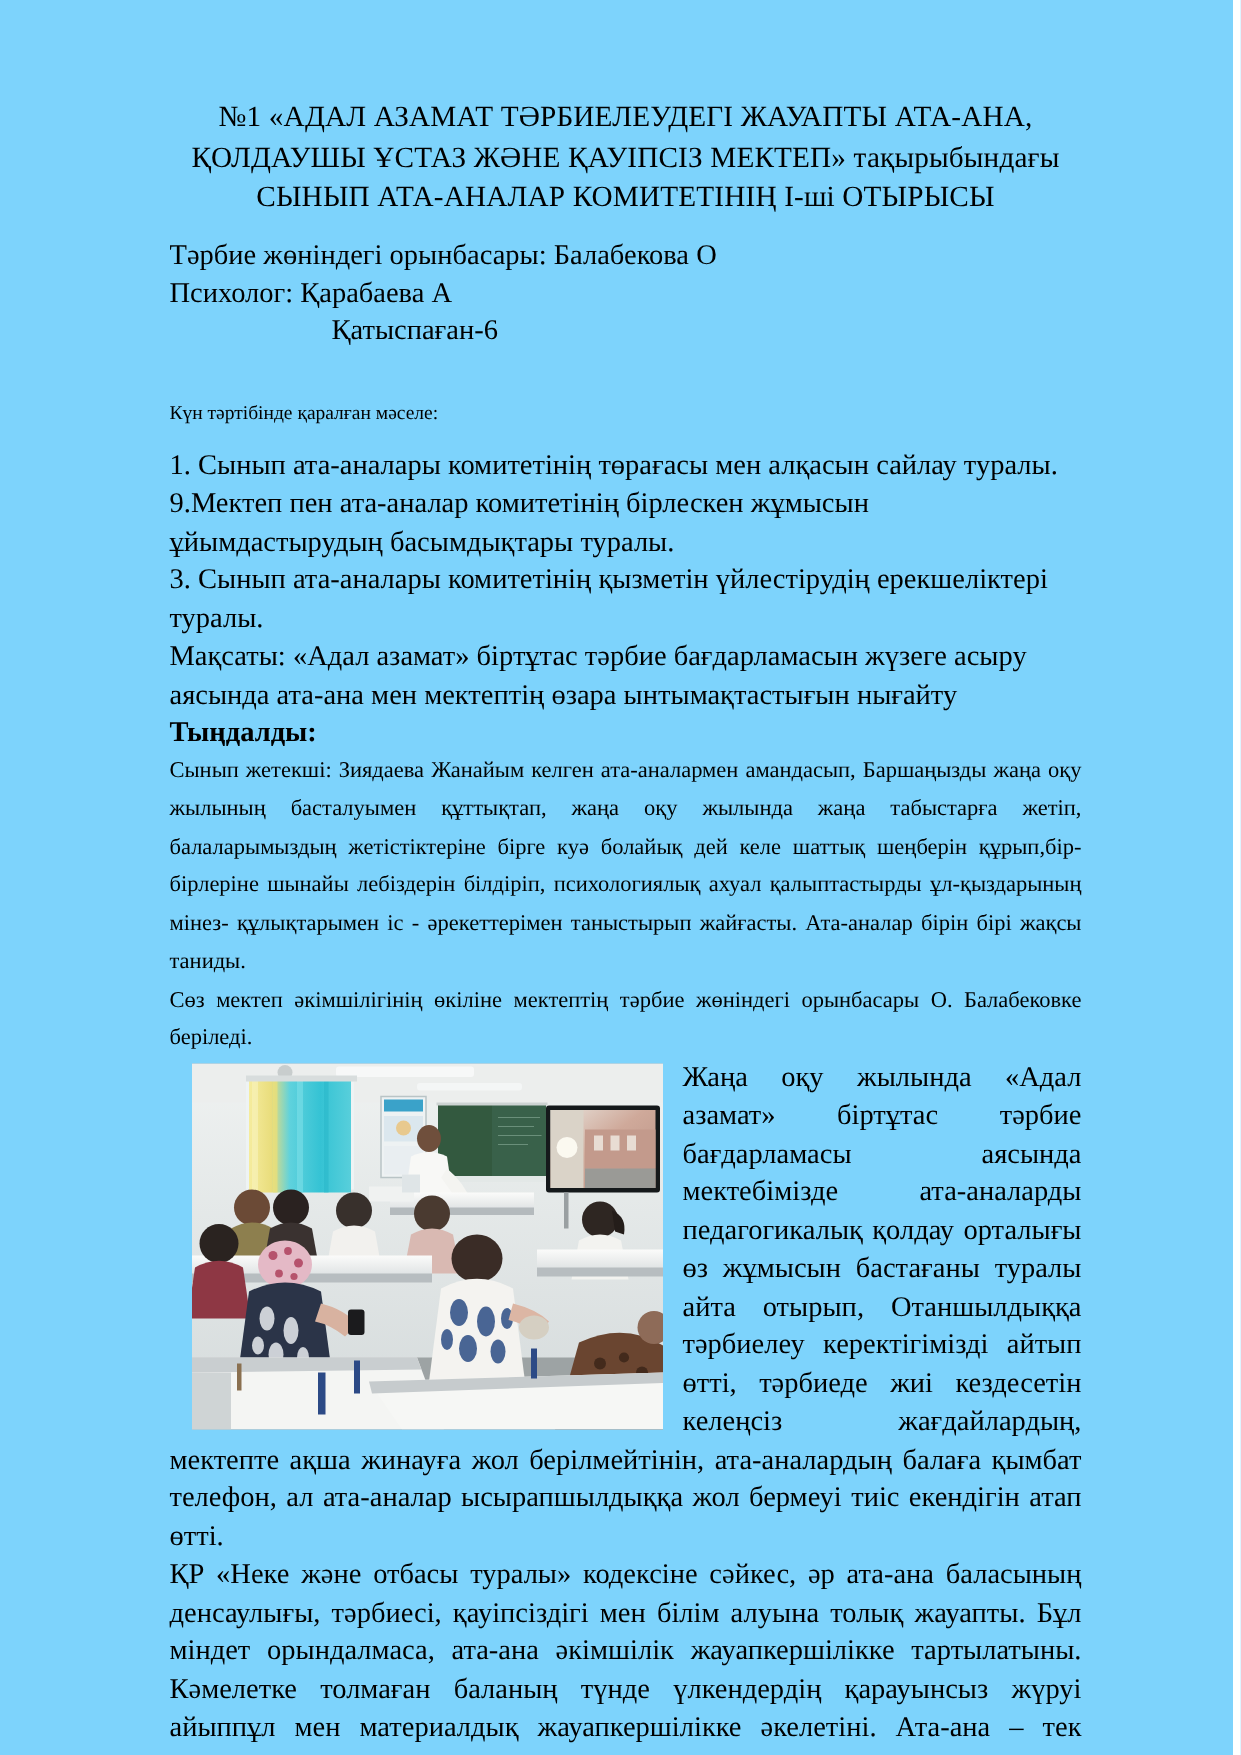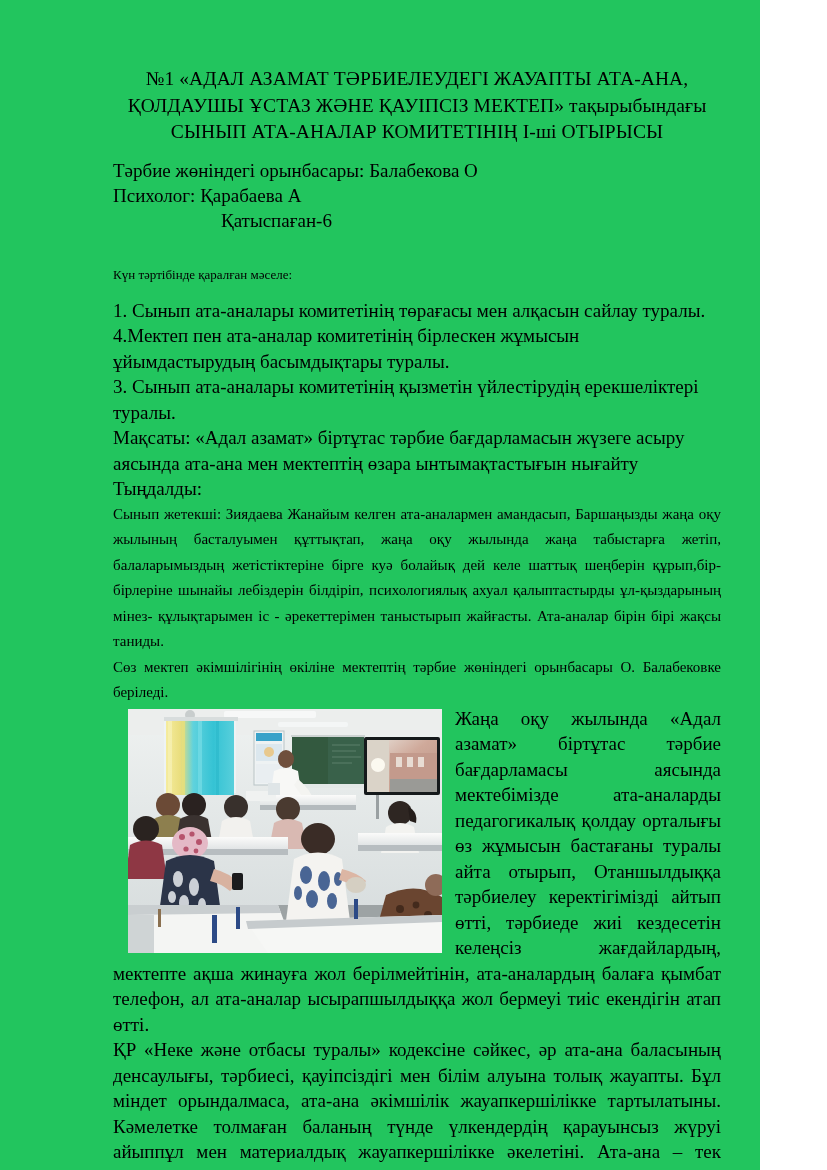--- a/index.html
+++ b/index.html
@@ -14,23 +14,23 @@
     font-family: "Liberation Serif", "DejaVu Serif", serif;
     color: #000000;
     overflow: hidden;
     position: relative;
   }
 
   .page {
     position: absolute;
     left: 0;
     top: 0;
-    width: 760px;
+    width: 822px;
     height: 1170px;
-    background: #22c55e;
+    background: #7dd3fc;
   }
 
   .content {
     position: absolute;
     left: 113px;
     top: 66px;
     width: 608px;
   }
 
   
@@ -67,21 +67,21 @@
   .agenda-item { display: block; }
 
   
   .goal {
     font-size: 19px;
     line-height: 25.5px;
   }
 
   
   .section-heading {
-    font-weight: normal;
+    font-weight: bold;
     font-size: 19px;
     line-height: 25.5px;
   }
 
   
   .para {
     font-size: 15px;
     line-height: 25.5px;
     text-align: justify;
     text-justify: inter-word;
@@ -128,21 +128,21 @@
     <div class="meta-block">
       <span class="meta-line">Тәрбие жөніндегі  орынбасары: Балабекова О</span>
       <span class="meta-line">Психолог: Қарабаева А</span>
       <span class="meta-line indent">Қатыспаған-6</span>
     </div>
 
     <div class="agenda-header">Күн тәртібінде қаралған мәселе:</div>
 
     <div class="agenda-list">
       <span class="agenda-item">1. Сынып ата-аналары комитетінің төрағасы мен алқасын сайлау туралы.</span>
-      <span class="agenda-item">4.Мектеп пен ата-аналар комитетінің бірлескен жұмысын ұйымдастырудың басымдықтары туралы.</span>
+      <span class="agenda-item">9.Мектеп пен ата-аналар комитетінің бірлескен жұмысын ұйымдастырудың басымдықтары туралы.</span>
       <span class="agenda-item">3. Сынып ата-аналары комитетінің қызметін үйлестірудің ерекшеліктері туралы.</span>
     </div>
 
     <div class="goal">Мақсаты: «Адал азамат» біртұтас тәрбие бағдарламасын жүзеге асыру аясында ата-ана мен мектептің өзара ынтымақтастығын нығайту</div>
 
     <div class="section-heading">Тыңдалды:</div>
 
     <p class="para">Сынып жетекші: Зиядаева Жанайым келген ата-аналармен амандасып, Баршаңызды жаңа оқу жылының басталуымен құттықтап, жаңа оқу жылында жаңа табыстарға жетіп, балаларымыздың жетістіктеріне бірге куә болайық дей келе шаттық шеңберін құрып,бір-бірлеріне шынайы лебіздерін білдіріп, психологиялық ахуал  қалыптастырды ұл-қыздарының мінез- құлықтарымен іс - әрекеттерімен таныстырып жайғасты. Ата-аналар бірін бірі жақсы таниды.</p>
 
     <p class="para">Сөз мектеп әкімшілігінің өкіліне мектептің тәрбие жөніндегі орынбасары О. Балабековке беріледі.</p>

